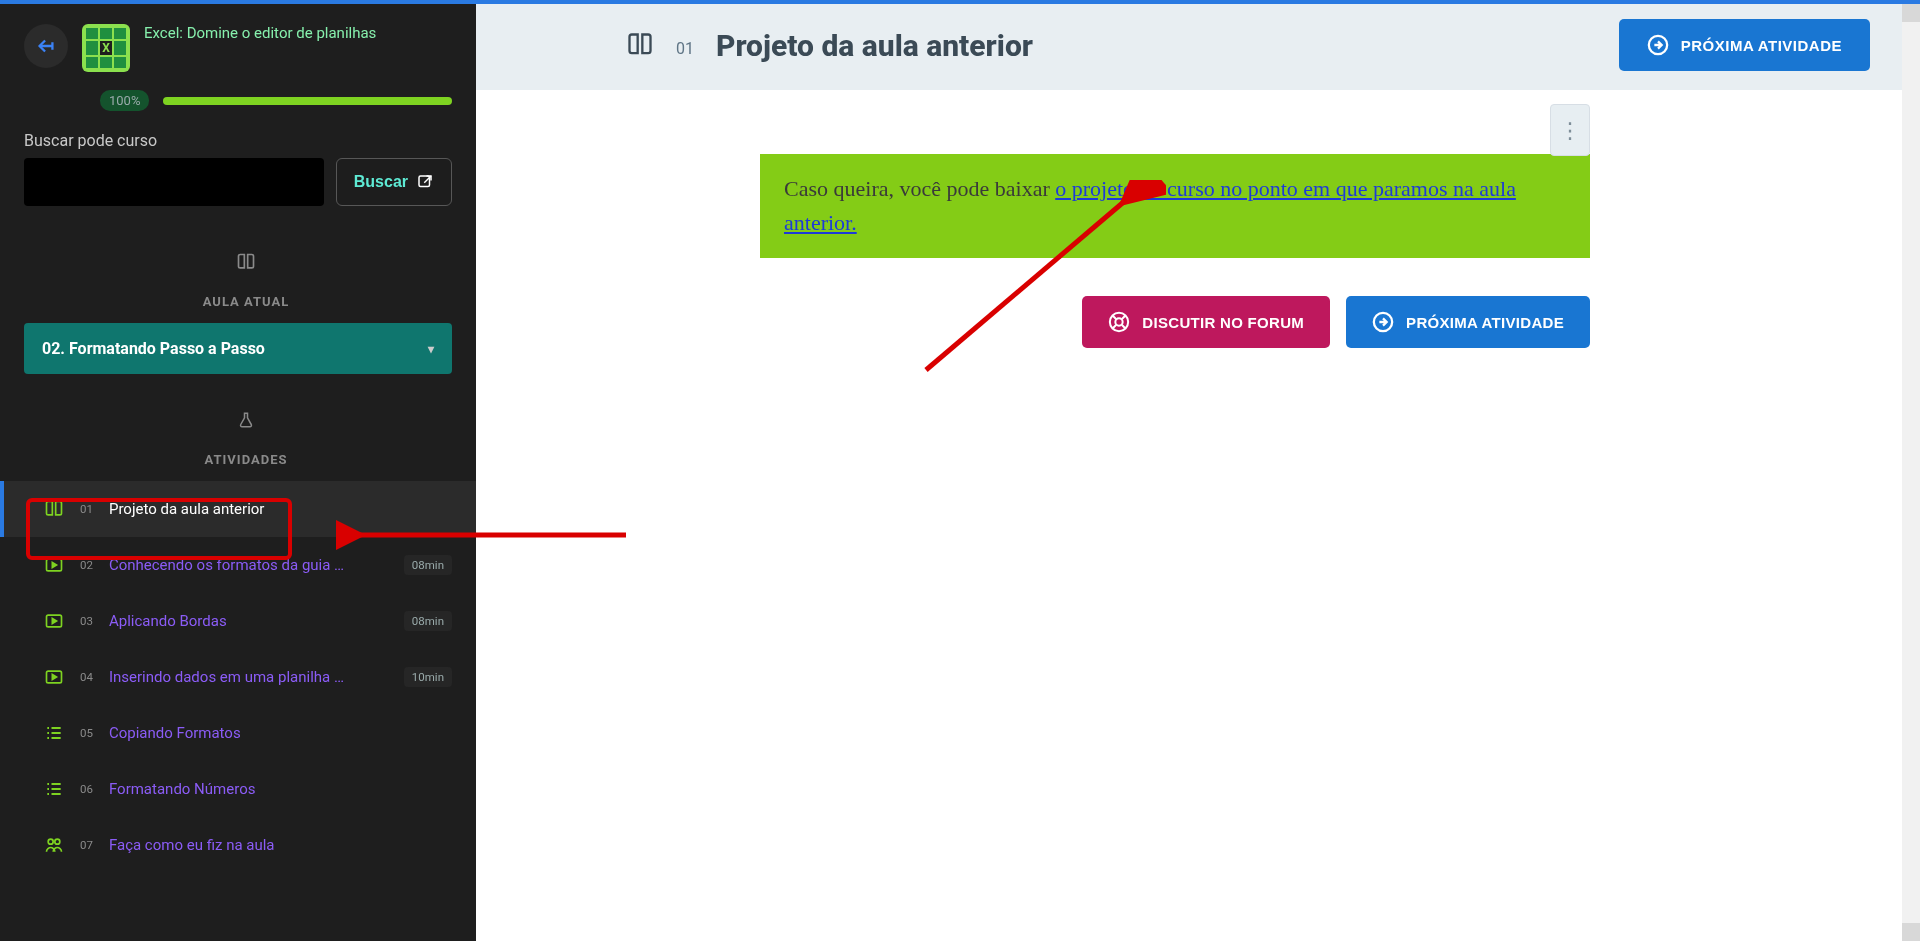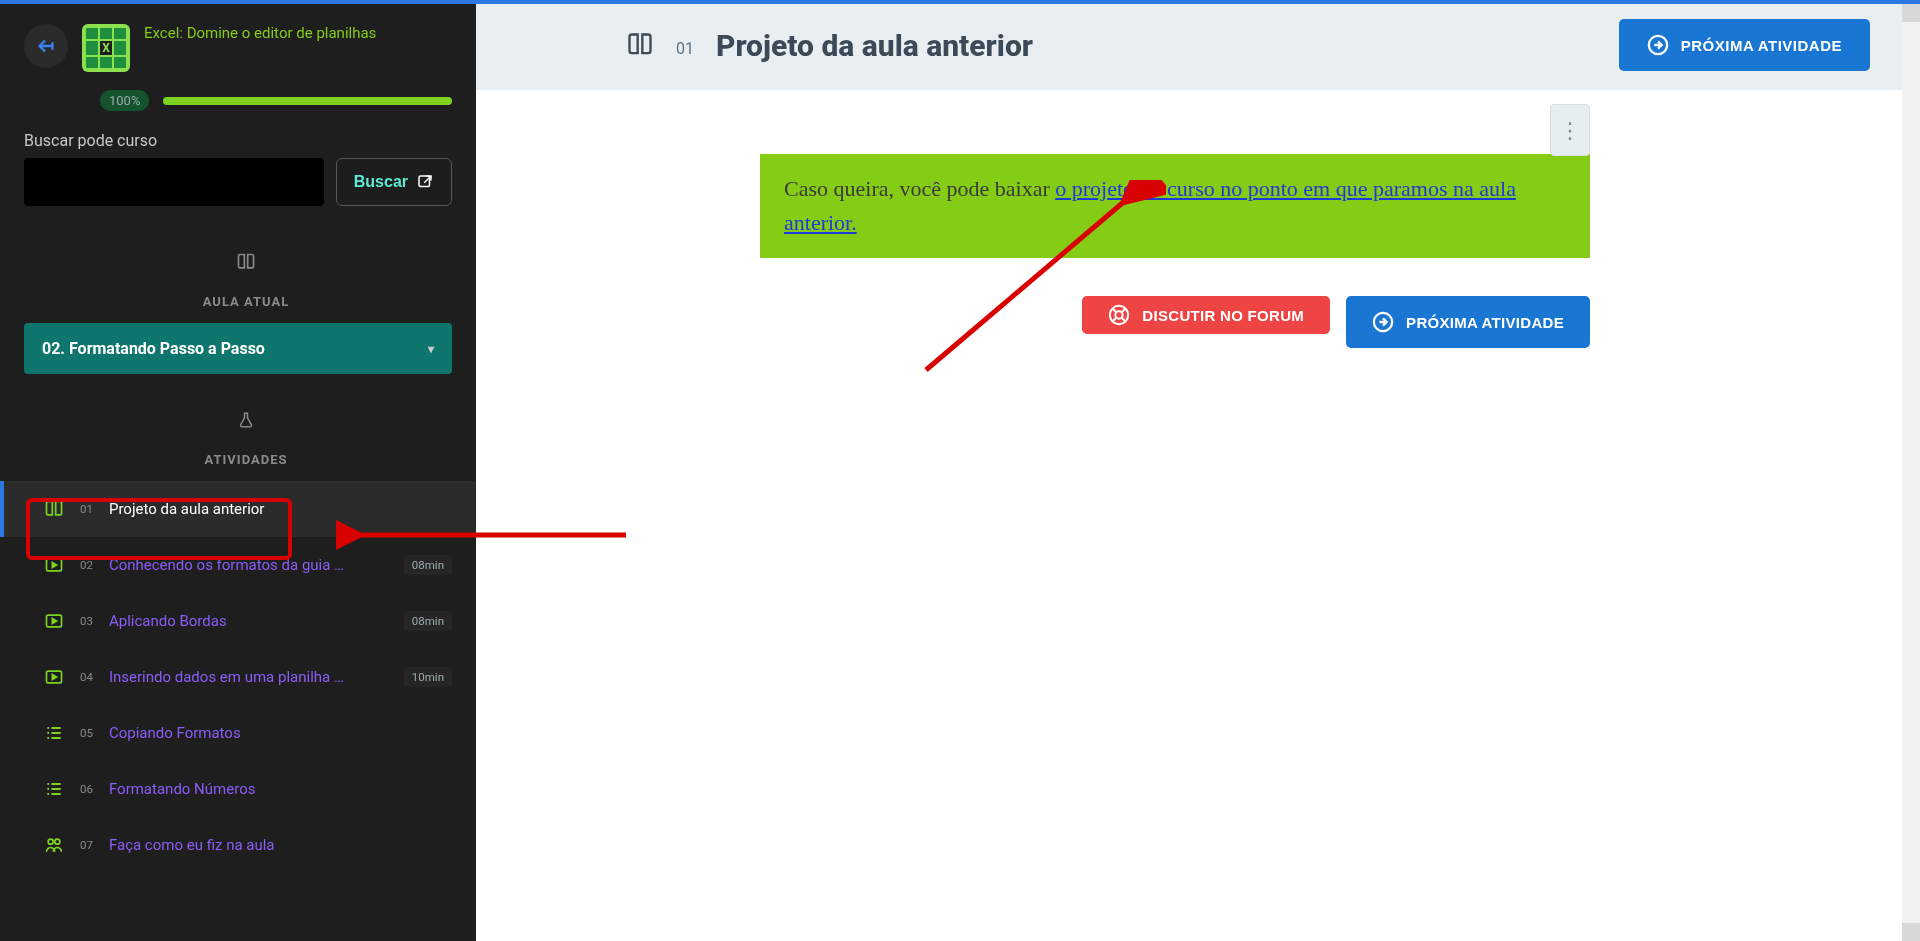--- a/index.html
+++ b/index.html
@@ -40,21 +40,21 @@
   .course-icon {
     width:48px; height:48px; border-radius:6px;
     background:#8be04e;
     display:grid; grid-template-columns:repeat(3,1fr); grid-template-rows:repeat(3,1fr);
     gap:2px; padding:4px;
     flex-shrink:0;
   }
   .course-icon div{ background:#1f8f3f; }
   .course-icon div.x{ background:#1e1e1e; color:#8be04e; display:flex; align-items:center; justify-content:center; font-size:12px; font-weight:700;}
   .course-title {
-    font-size:15px; line-height:1.3; color:#84cc16; max-width: 240px;
+    font-size:15px; line-height:1.3; color:#86efac; max-width: 240px;
   }
   .progress-row {
     display:flex; align-items:center; gap:14px; padding:0 24px 20px 100px;
   }
   .progress-pill {
     background:#14532d; color:#9aa; font-size:13px; padding:3px 9px; border-radius:10px;
   }
   .progress-bar-outer {
     flex:1; height:8px; background:#2b2b2b; border-radius:4px; position:relative;
   }
@@ -139,22 +139,22 @@
     background:#84cc16; margin: 64px 320px 0 284px;
     padding: 18px 24px; font-family: Georgia, "Times New Roman", serif;
     font-size:22px; line-height:1.55; color:#3a3a3a;
   }
   .content-box a { color:#1d3bd8; text-decoration:underline;}
   .button-row {
     display:flex; gap:16px; justify-content:flex-end;
     margin: 38px 320px 0 284px;
   }
   .forum-btn {
-    background:#ef4444; color:#fff; border:none; border-radius:5px;
-    height:38px; padding:0 26px; font-size:15px; font-weight:700; letter-spacing:.3px;
+    background:#be185d; color:#fff; border:none; border-radius:5px;
+    height:52px; padding:0 26px; font-size:15px; font-weight:700; letter-spacing:.3px;
     display:flex; align-items:center; gap:12px; cursor:pointer;
   }
   .next-btn-bottom {
     background:#1976d2; color:#fff; border:none; border-radius:5px;
     height:52px; padding:0 26px; font-size:15px; font-weight:700; letter-spacing:.3px;
     display:flex; align-items:center; gap:12px; cursor:pointer;
   }
   
   .arrow-svg { position:absolute; pointer-events:none; }
   

